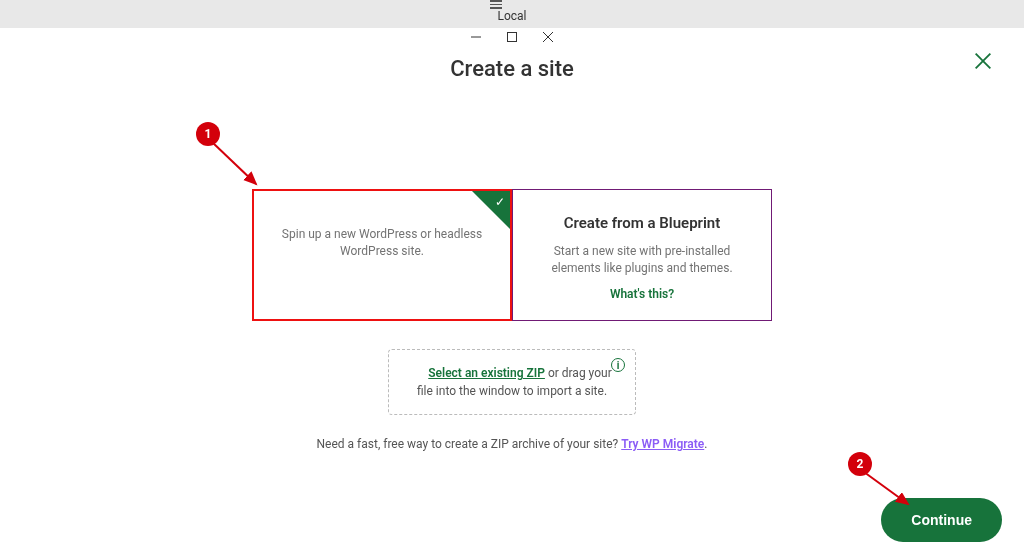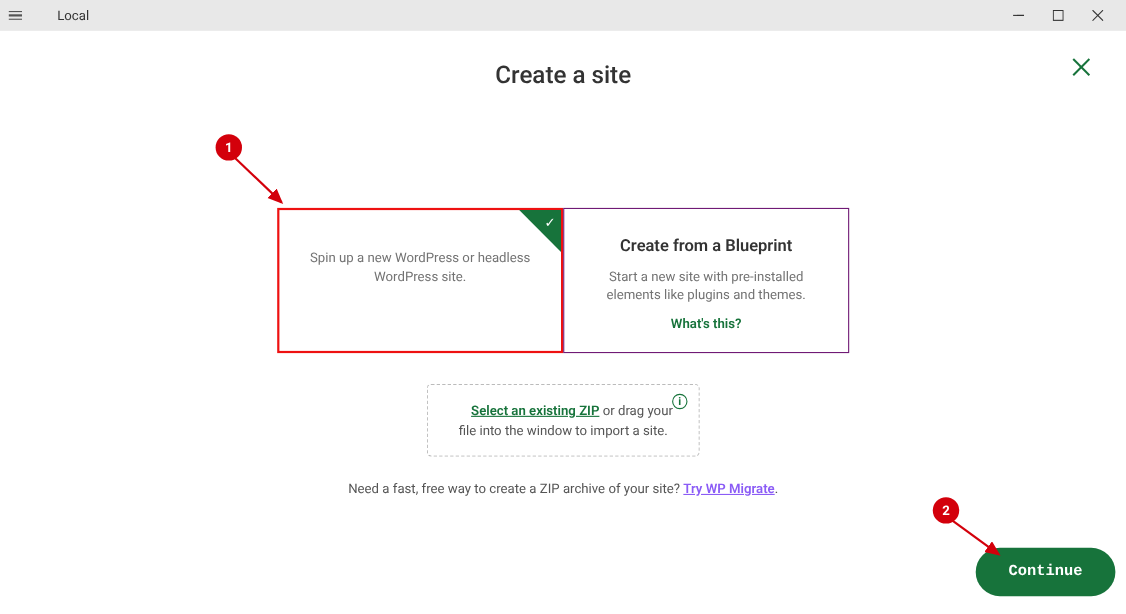--- a/index.html
+++ b/index.html
@@ -7,20 +7,21 @@
 
   
   .titlebar {
     height: 28px;
     background: #e8e8e8;
     display: flex;
     align-items: center;
     padding: 0 8px;
     font-size: 12px;
     color: #333;
+    flex-direction: column;
   }
   .titlebar .hamburger { width: 16px; height: 16px; display:flex; flex-direction:column; justify-content:center; gap:2px; margin-right: 28px; cursor:pointer;}
   .titlebar .hamburger span{display:block;height:1.5px;background:#555;width:12px;}
   .titlebar .title { flex: 0 0 auto; }
   .titlebar .spacer { flex: 1; }
   .winbtns { display:flex; gap:0; }
   .winbtn { width:36px; height:28px; display:flex;align-items:center;justify-content:center; cursor:pointer;}
   .winbtn svg{width:10px;height:10px;stroke:#333;stroke-width:1;}
 
   
@@ -121,30 +122,29 @@
     text-align:center;
     font-size:12px;
     color:#555;
     margin-top:22px;
   }
   .migrate a { color:#8b5cf6; font-weight:600; text-decoration:underline; }
 
   
   .continue {
     position:absolute;
-    right:10px; bottom:16px;
+    right:22px; bottom:16px;
     background:#17733b;
     color:#fff;
     border:none;
     border-radius:999px;
     padding:14px 30px;
     font-size:14px;
     font-weight:600;
     cursor:pointer;
-    font-family:Liberation Mono, monospace;
   }
 
   
   .callout {
     position:absolute;
     width:24px;height:24px;
     border-radius:50%;
     background:#d3000b;
     color:#fff;
     font-size:12px;

